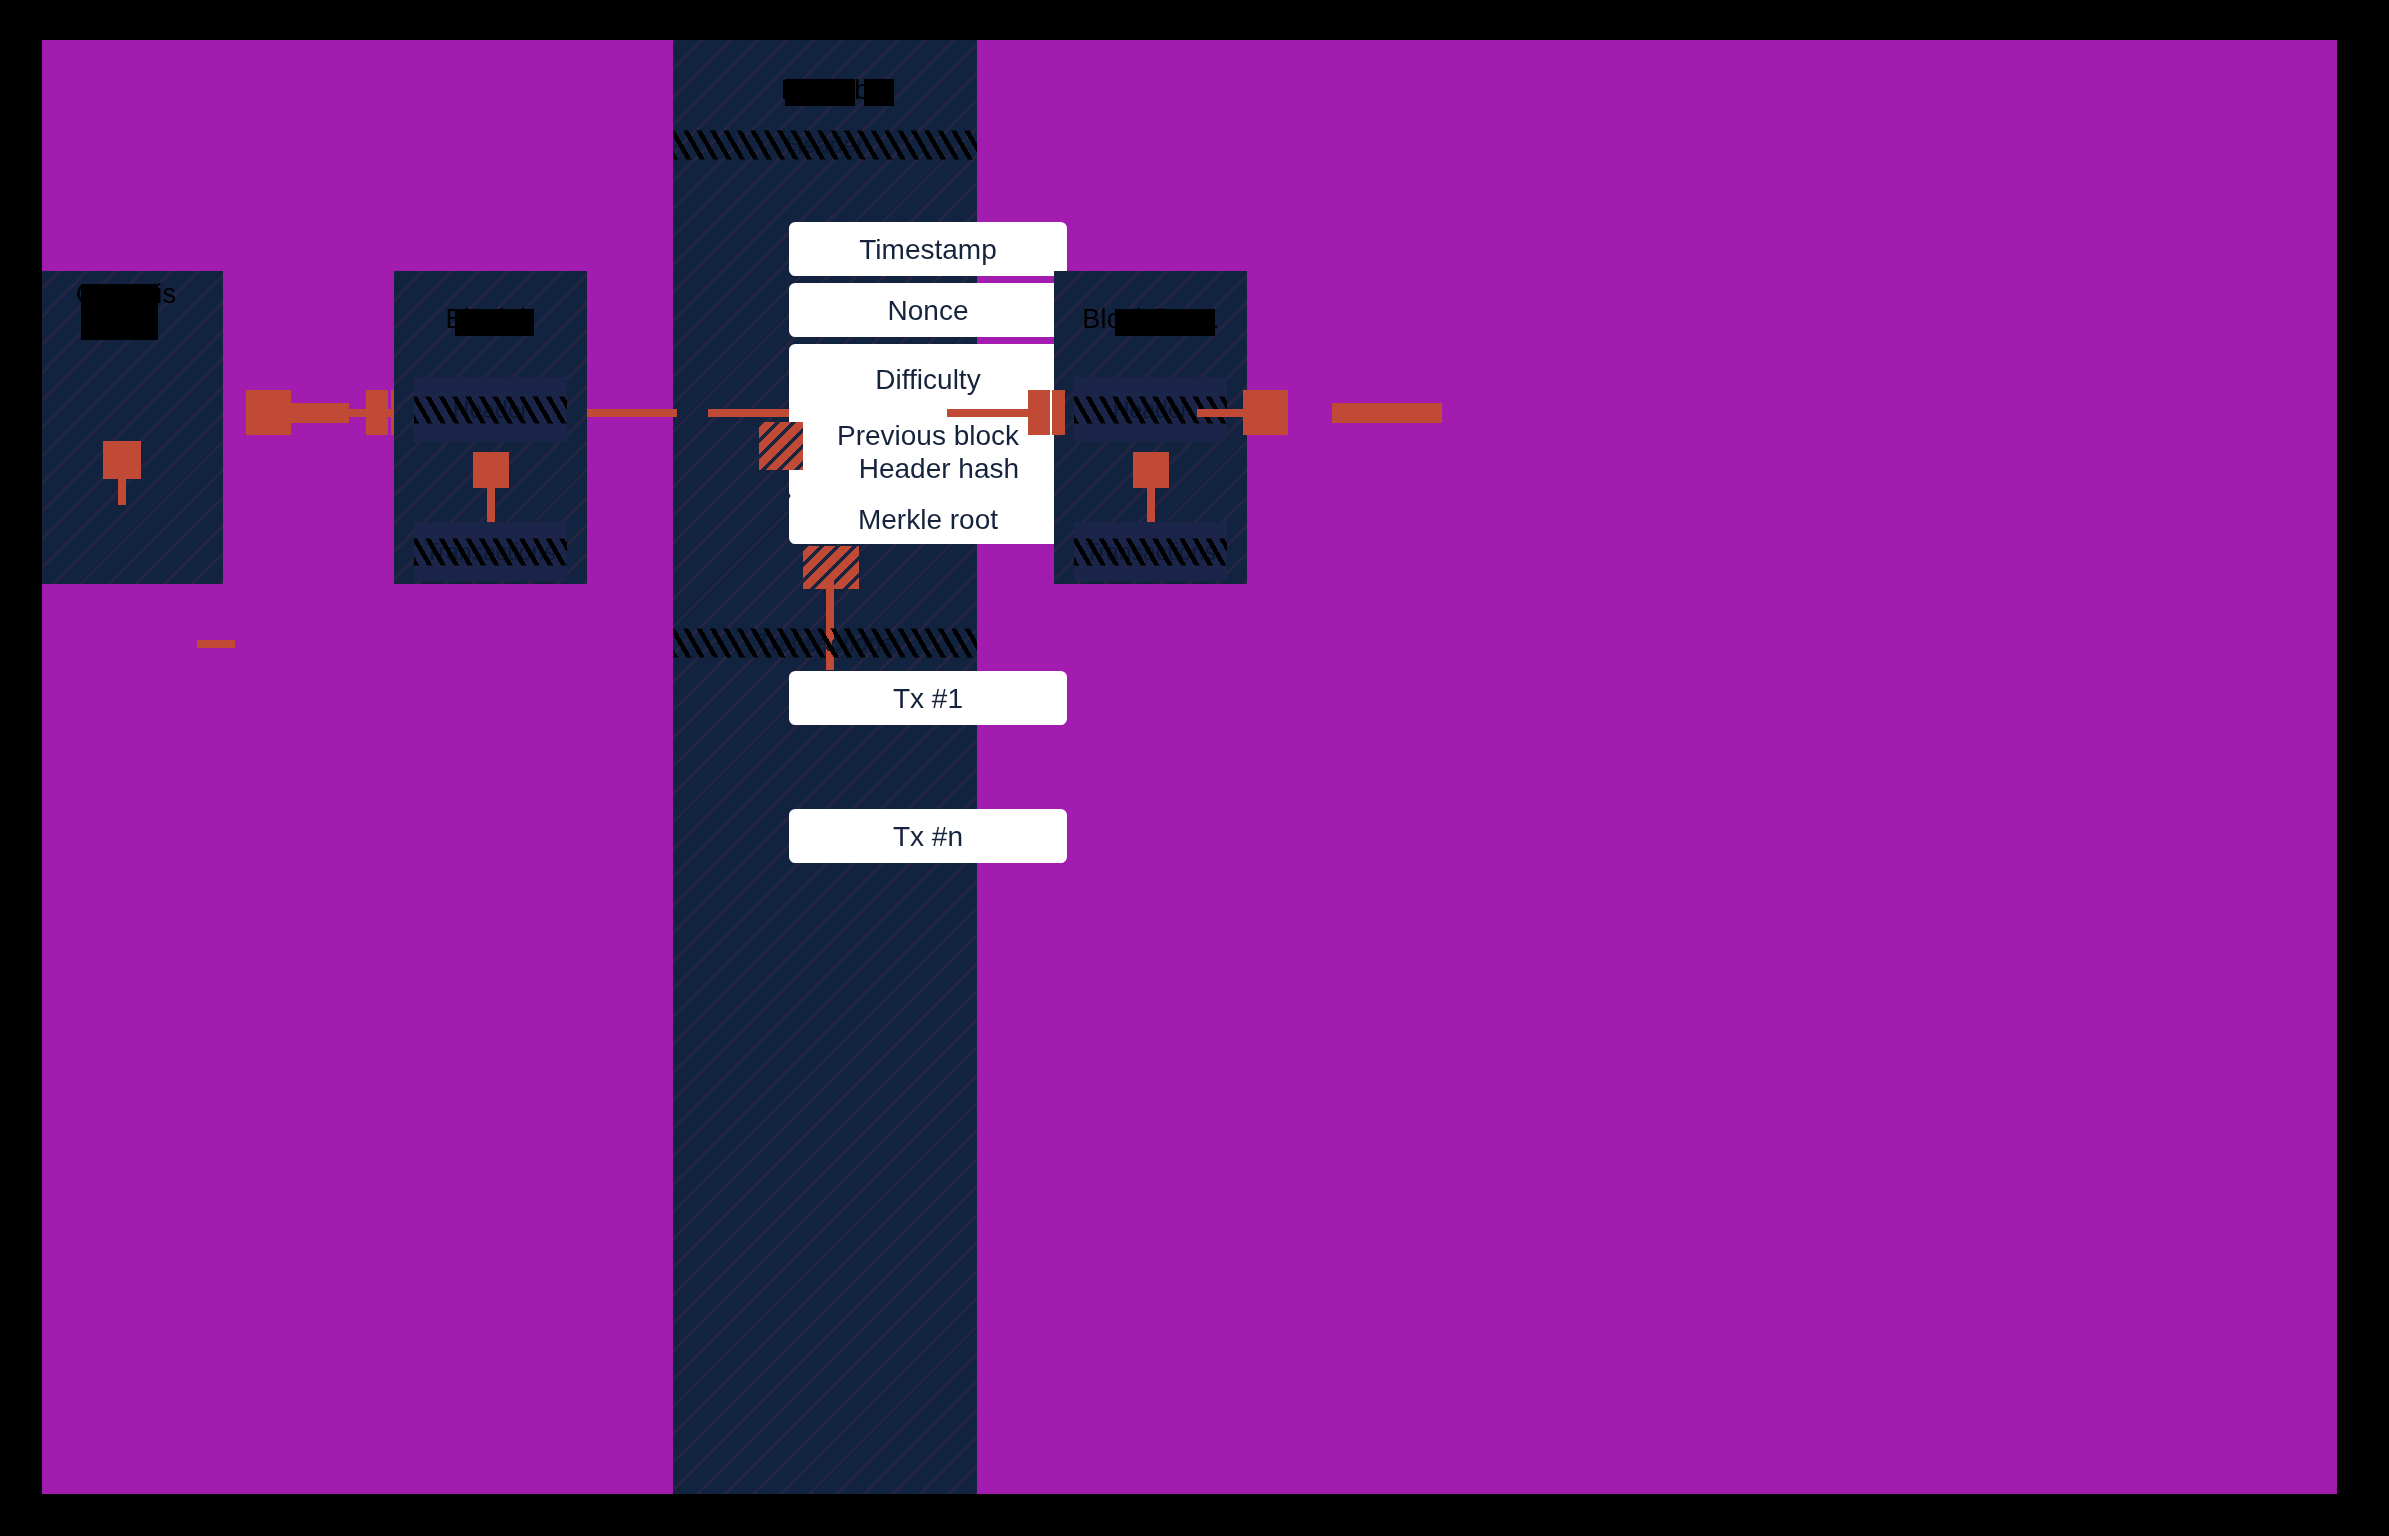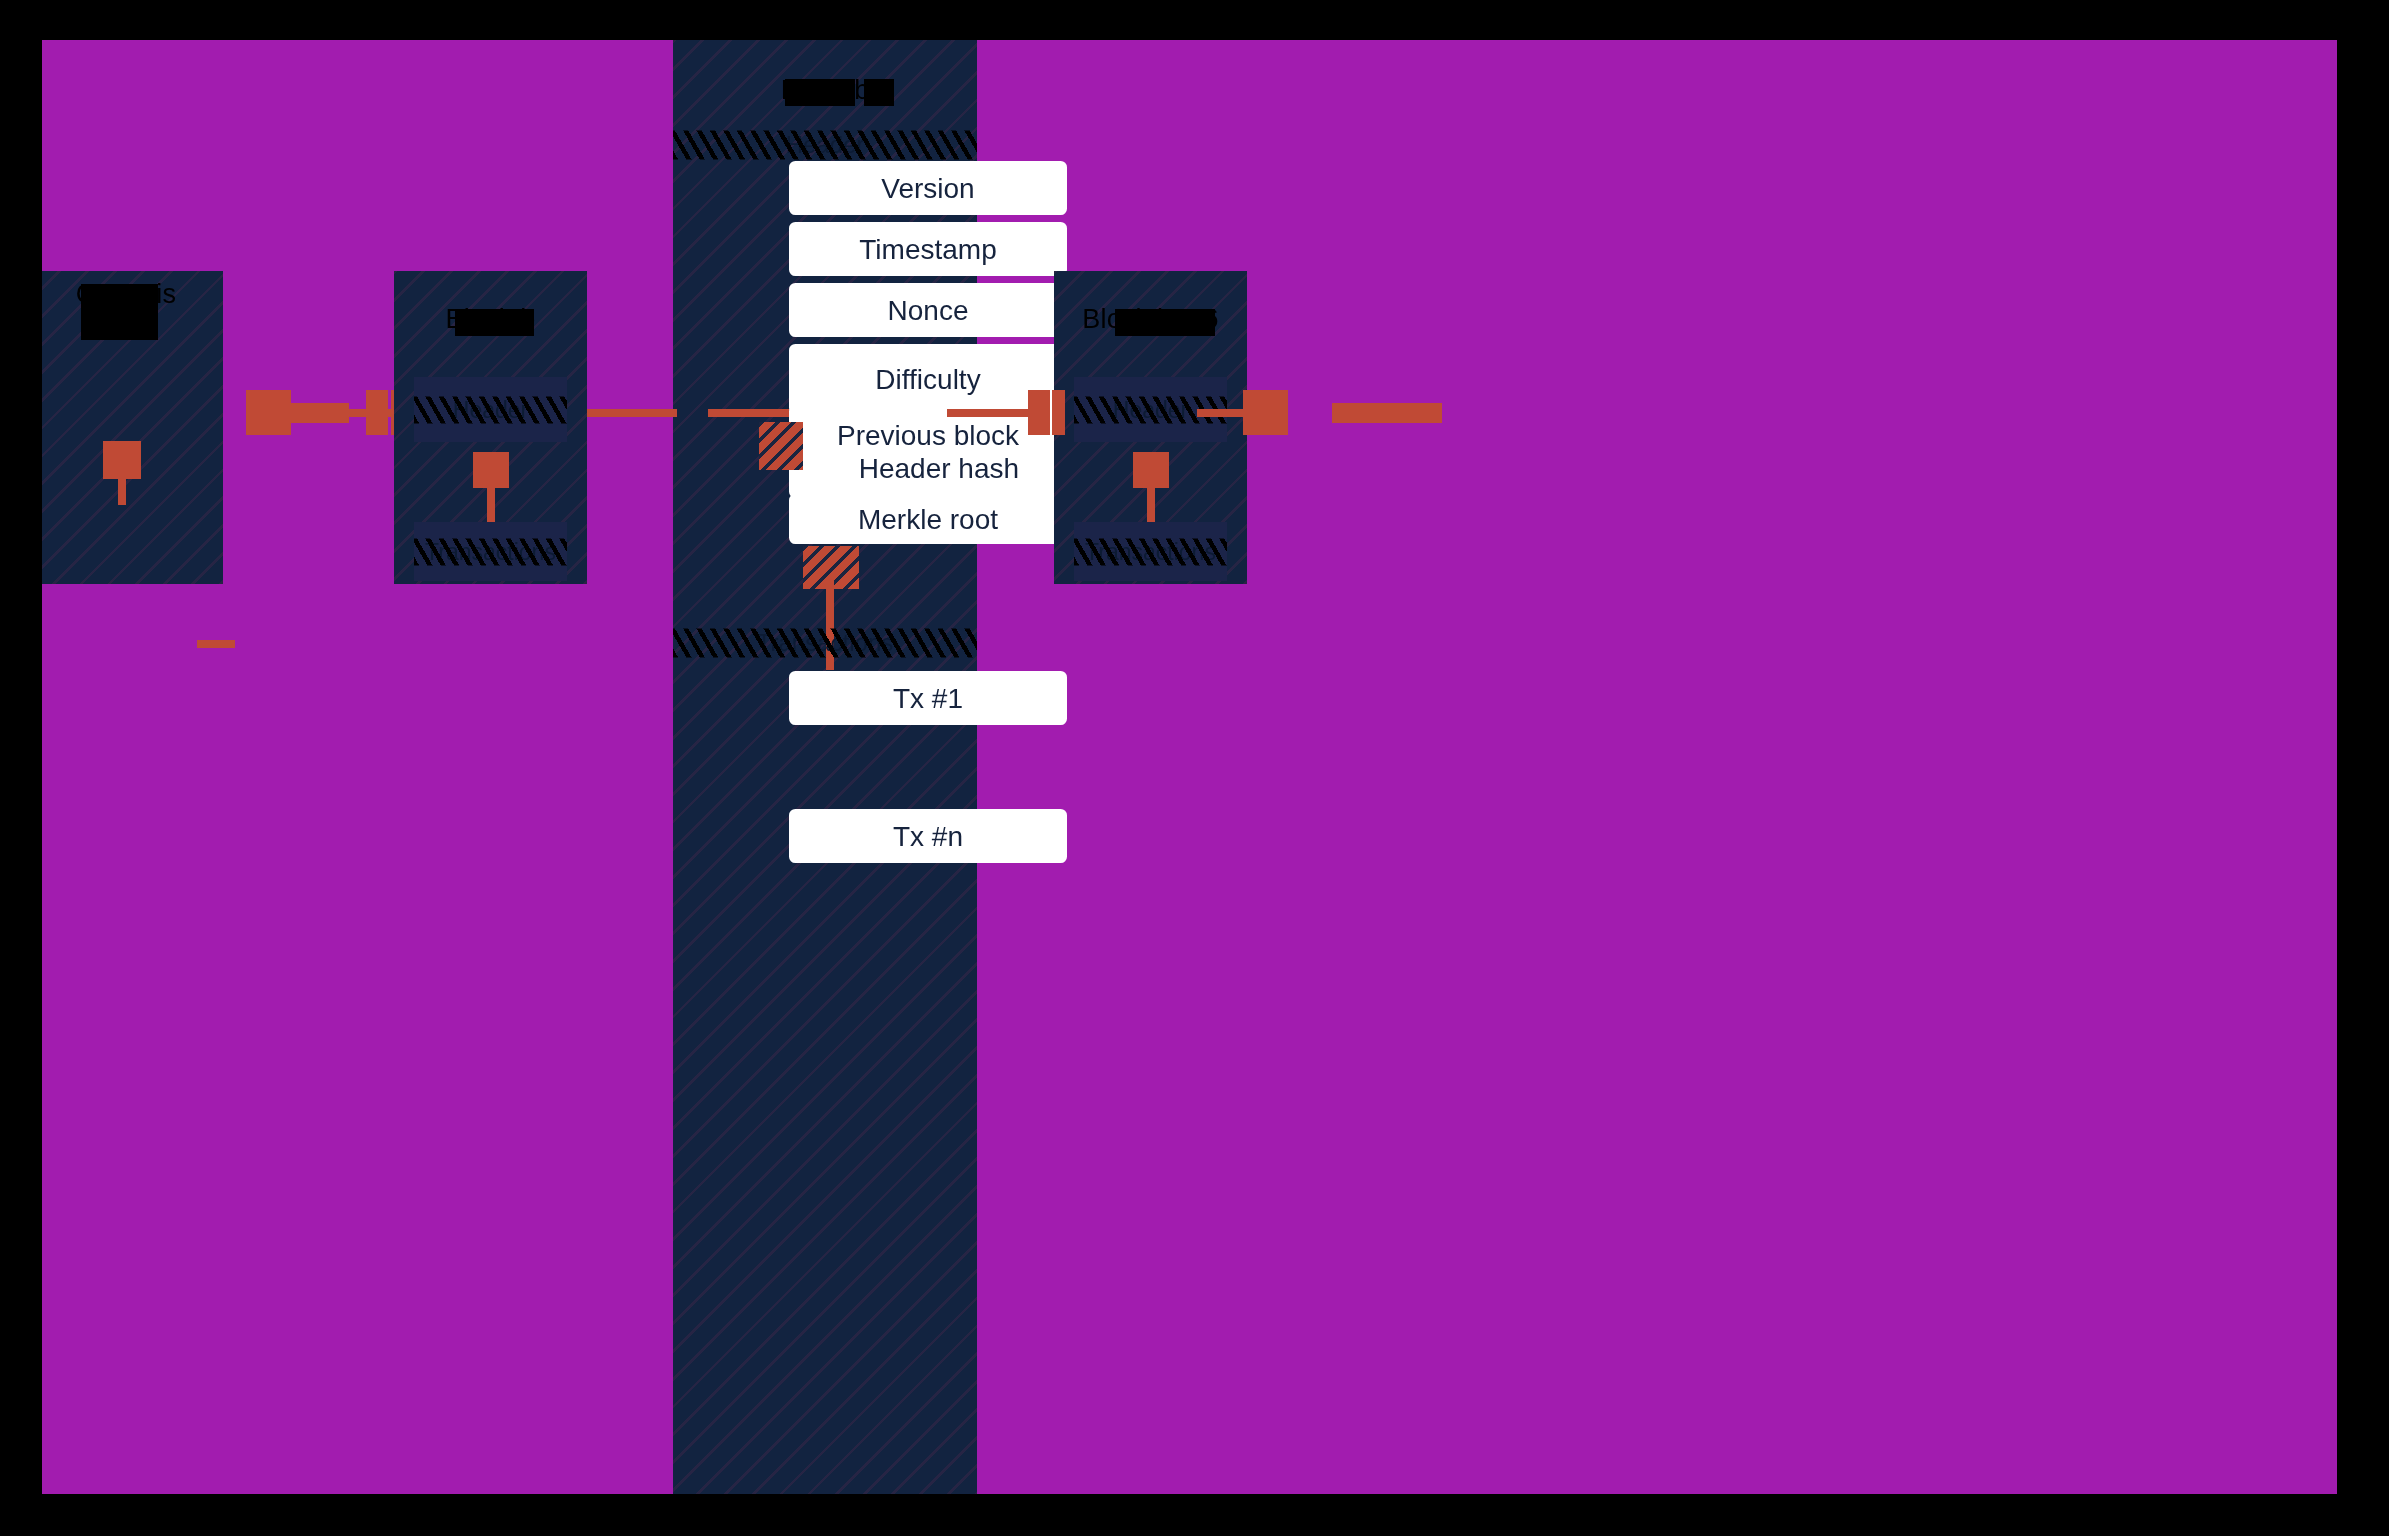--- a/index.html
+++ b/index.html
@@ -139,21 +139,20 @@
 
       <div class="title-slab" style="left:112px;top:39px;width:70px;height:27px;"></div>
       <div class="title-slab" style="left:191px;top:39px;width:29.6px;height:27px;"></div>
       <div class="col-title" style="top:34px;">Block b</div>
 
       <div class="col-sublabel" style="top:90px;">
         <span>Header</span>
         <span class="hatchbar"></span>
       </div>
 
-      <div class="field-box" style="top:121px;height:54px;">Version</div>
       <div class="field-box" style="top:182px;height:54px;">Timestamp</div>
       <div class="field-box" style="top:243px;height:54px;">Nonce</div>
       <div class="field-box" style="top:304px;height:70px;">Difficulty</div>
       <div class="field-box" style="top:365px;height:93px;text-align:right;">Previous block
 Header hash</div>
       <div class="field-box" style="top:454px;height:50px;">Merkle root</div>
 
       <div class="conn-hatched" style="left:86px;top:382px;width:44px;height:48px;"></div>
 
       <div class="conn-hatched" style="left:130px;top:506px;width:56px;height:43px;"></div>
@@ -204,21 +203,21 @@
         <div class="hatch-over"></div>
       </div>
     </div>
 
     <div class="conn-line" style="left:545px;top:369px;width:90px;"></div>
     <div class="conn-line" style="left:666px;top:369px;width:81px;"></div>
 
     <div class="block" id="block-b1">
       <div class="stripes"></div>
       <div class="title-slab" style="left:61px;top:38px;width:100px;height:27px;"></div>
-      <div class="block-title" style="top:32px;">Block b + 6</div>
+      <div class="block-title" style="top:32px;">Block b + 1</div>
 
       <div class="subpanel" style="top:106px;height:65px;">
         <div class="lbl">Header</div>
         <div class="hatch-over"></div>
       </div>
 
       <div class="conn-square" style="left:79px;top:181px;width:36px;height:36px;"></div>
       <div class="conn-stem" style="left:93px;top:215px;height:38px;"></div>
 
       <div class="subpanel" style="top:251px;height:59px;">

